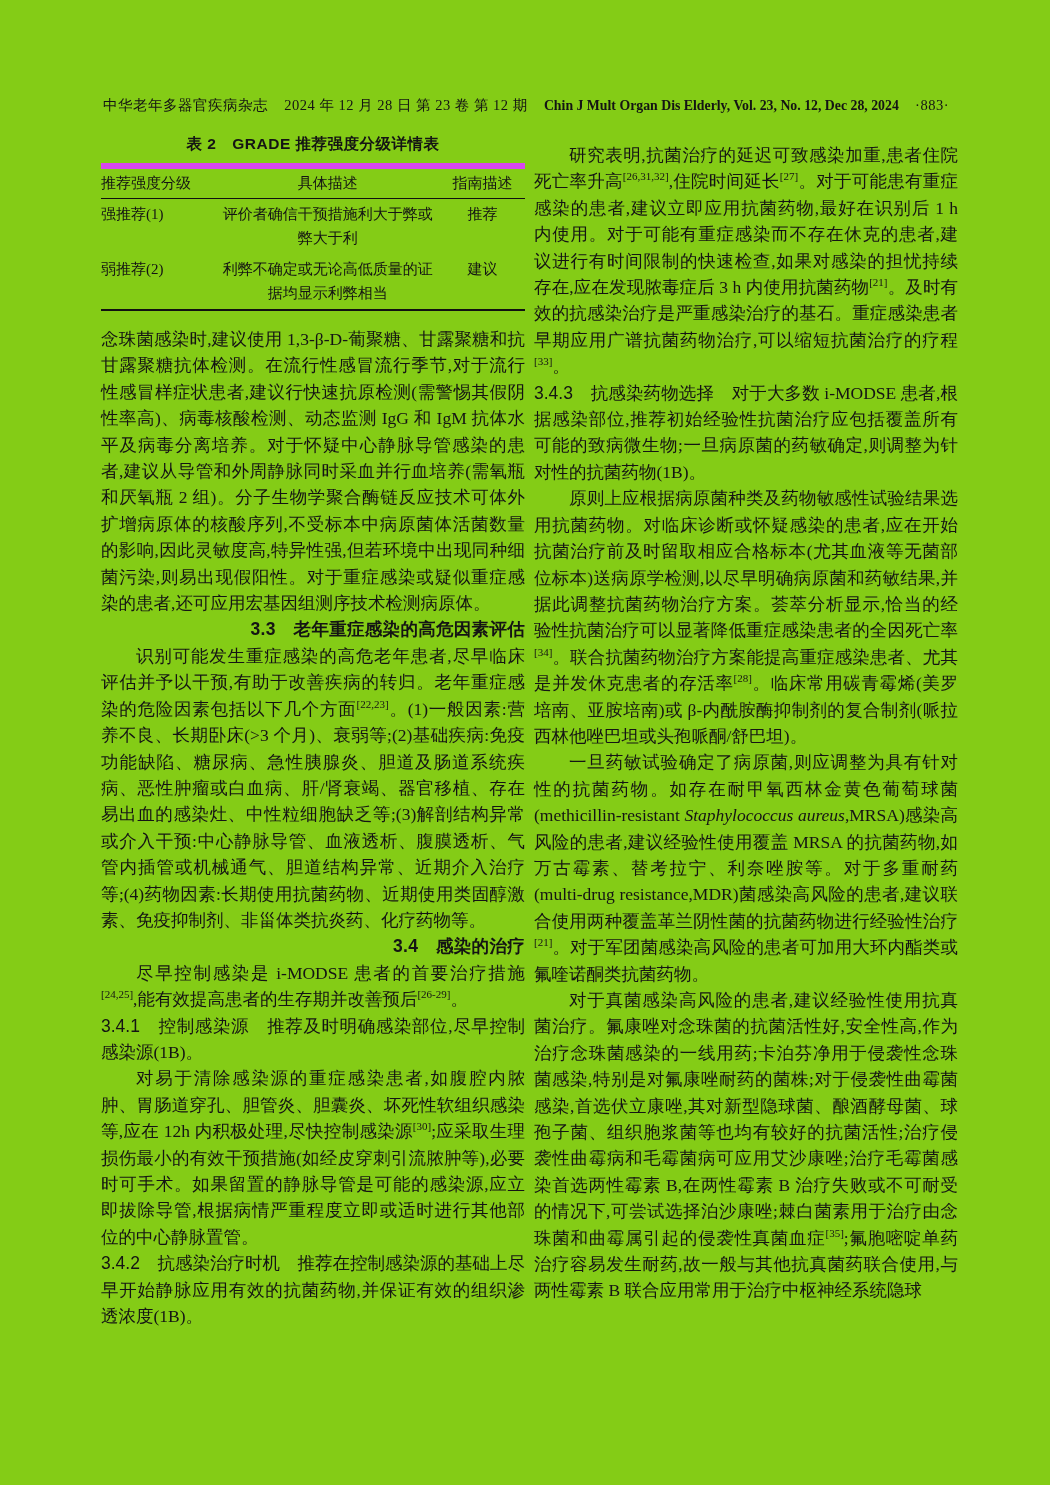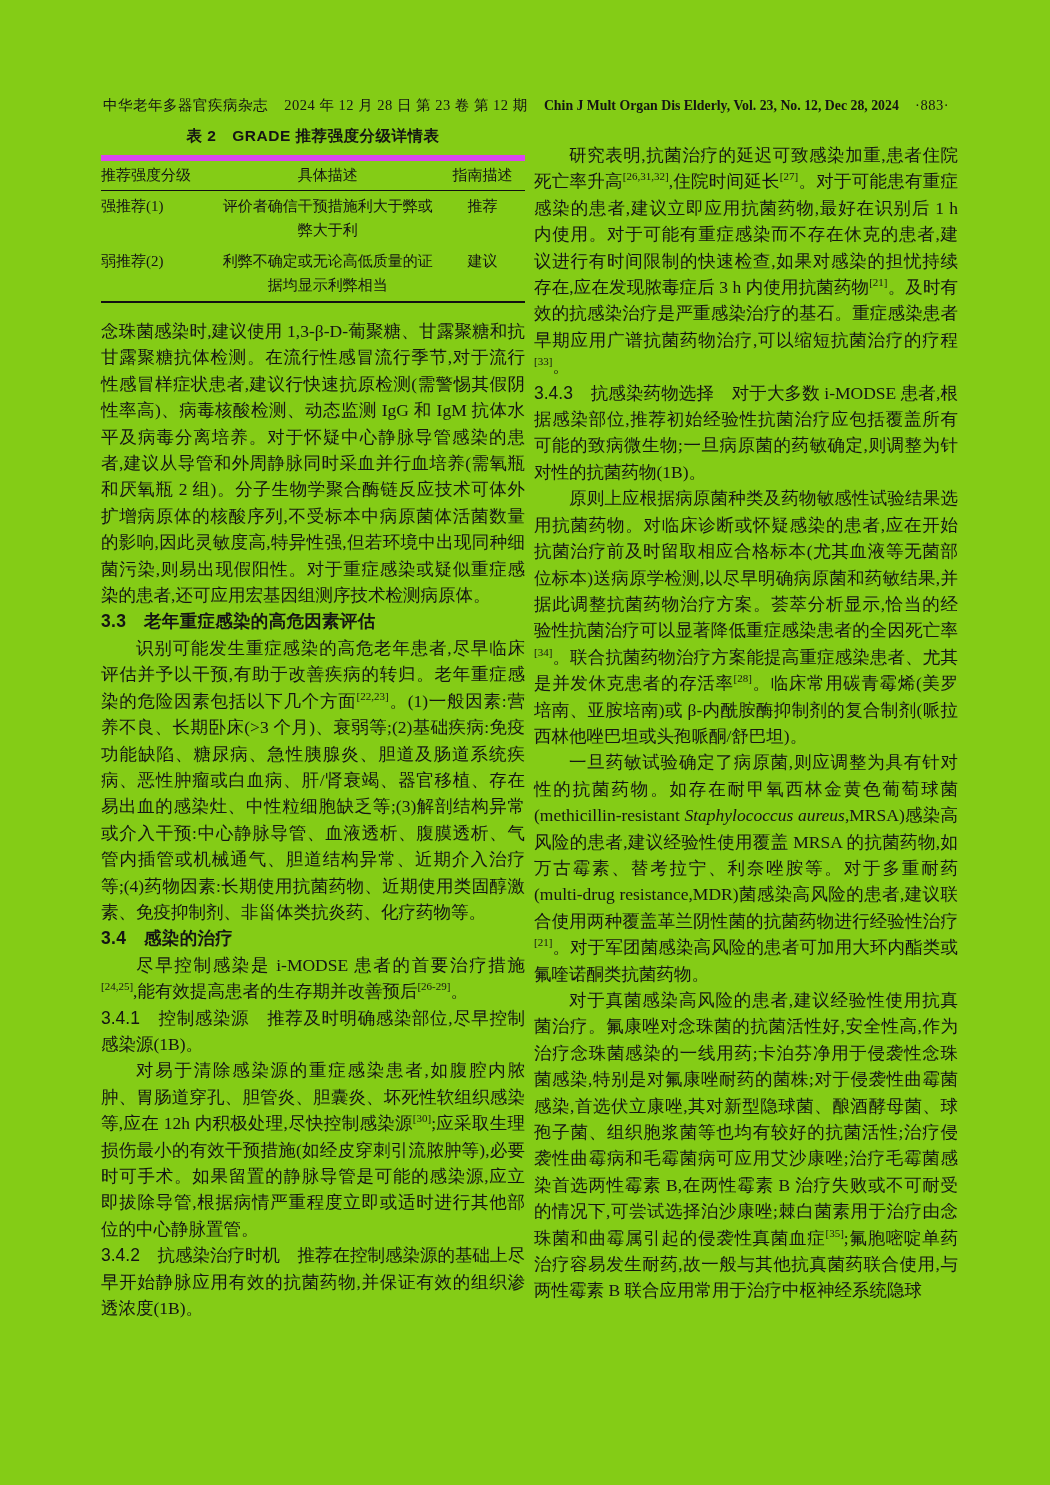--- a/index.html
+++ b/index.html
@@ -12,21 +12,21 @@
   
   .pg-header {
     position:absolute; left:103px; top:96px; width:846px;
     display:flex; justify-content:space-between; align-items:baseline;
     font-size:14.5px; white-space:nowrap;
   }
   .pg-header .cn { letter-spacing:0.5px; }
   .pg-header .en { font-size:13.8px;font-weight:bold; }
   
   .col { position:absolute; width:424px; }
-  #col-left  { left:101px; top:126px; }
+  #col-left  { left:101px; top:134px; }
   #col-right { left:534px; top:142px; }
   
   .tbl-wrap { margin-bottom:15px; }
   .tbl-title {
     text-align:center; font-family:"Liberation Sans", sans-serif;
     font-weight:bold; font-size:15.5px; line-height:20px; margin-bottom:9px;
     letter-spacing:0.5px;
   }
   table.grade {
     width:100%; border-collapse:collapse;
@@ -39,21 +39,21 @@
   table.grade td { vertical-align:top; line-height:24px; }
   table.grade tbody td { padding:3px 0 4px 0; }
   .c-grade { width:27%; text-align:left; }
   .c-desc  { width:53%; text-align:center; white-space:pre-line; }
   .c-guide { width:20%; text-align:center; }
   
   .col p { font-size:17.5px; line-height:26.4px; text-align:justify; text-justify:inter-character; }
   .col p.indent { text-indent:2em; }
   .col p.h {
     font-family:"Liberation Sans", sans-serif; font-weight:bold;
-    text-align:left; letter-spacing:0.3px;
+    text-align:right; letter-spacing:0.3px;
   }
   .runin { font-family:"Liberation Sans", sans-serif; }
   sup { font-size:11px; line-height:0; vertical-align:super; letter-spacing:0; }
   i { font-style:italic; }
 </style>
 </head>
 <body>
 
 <div id="page">
 

